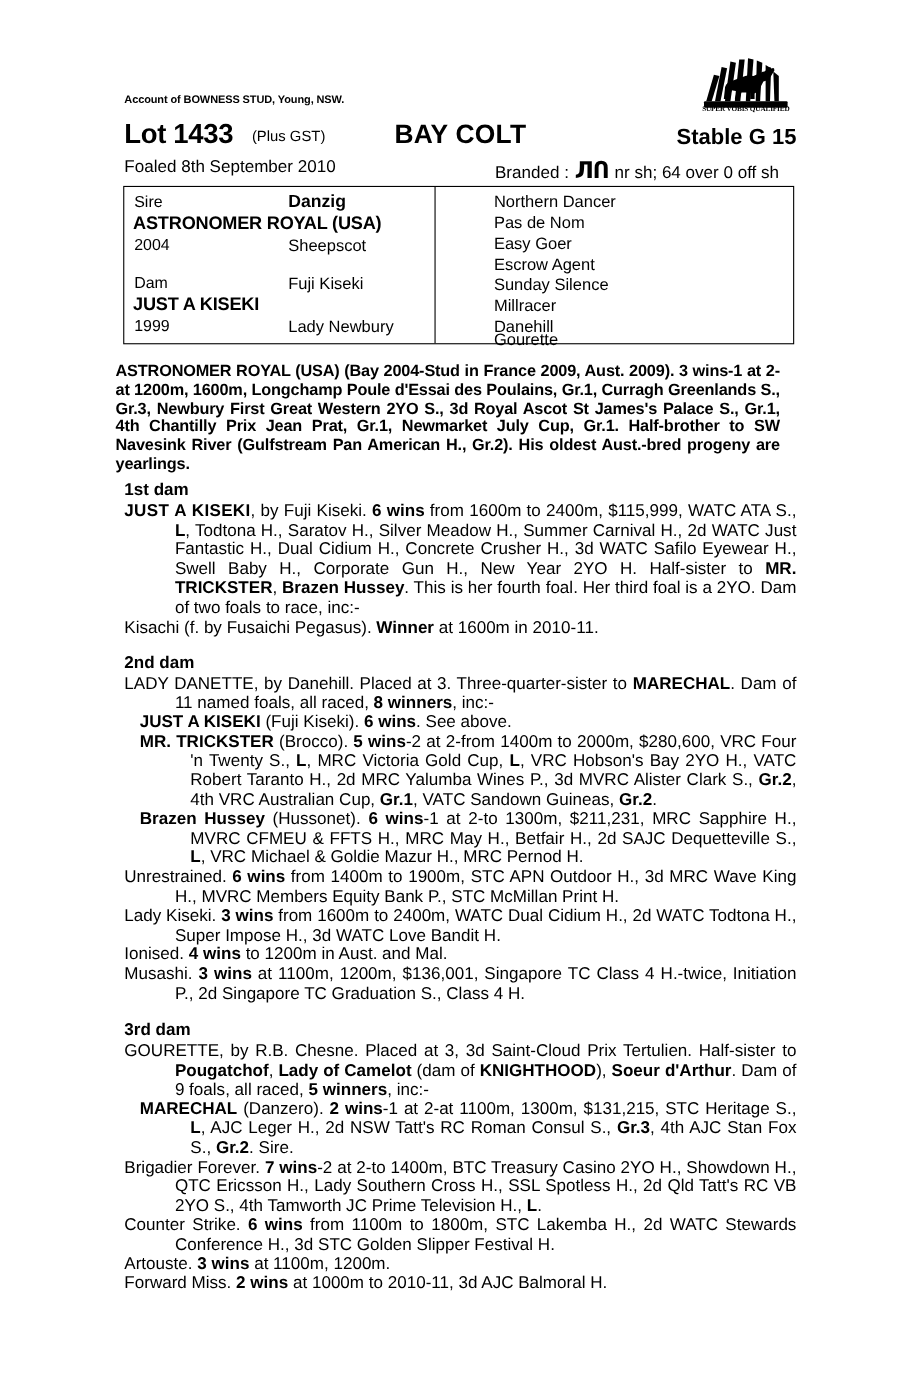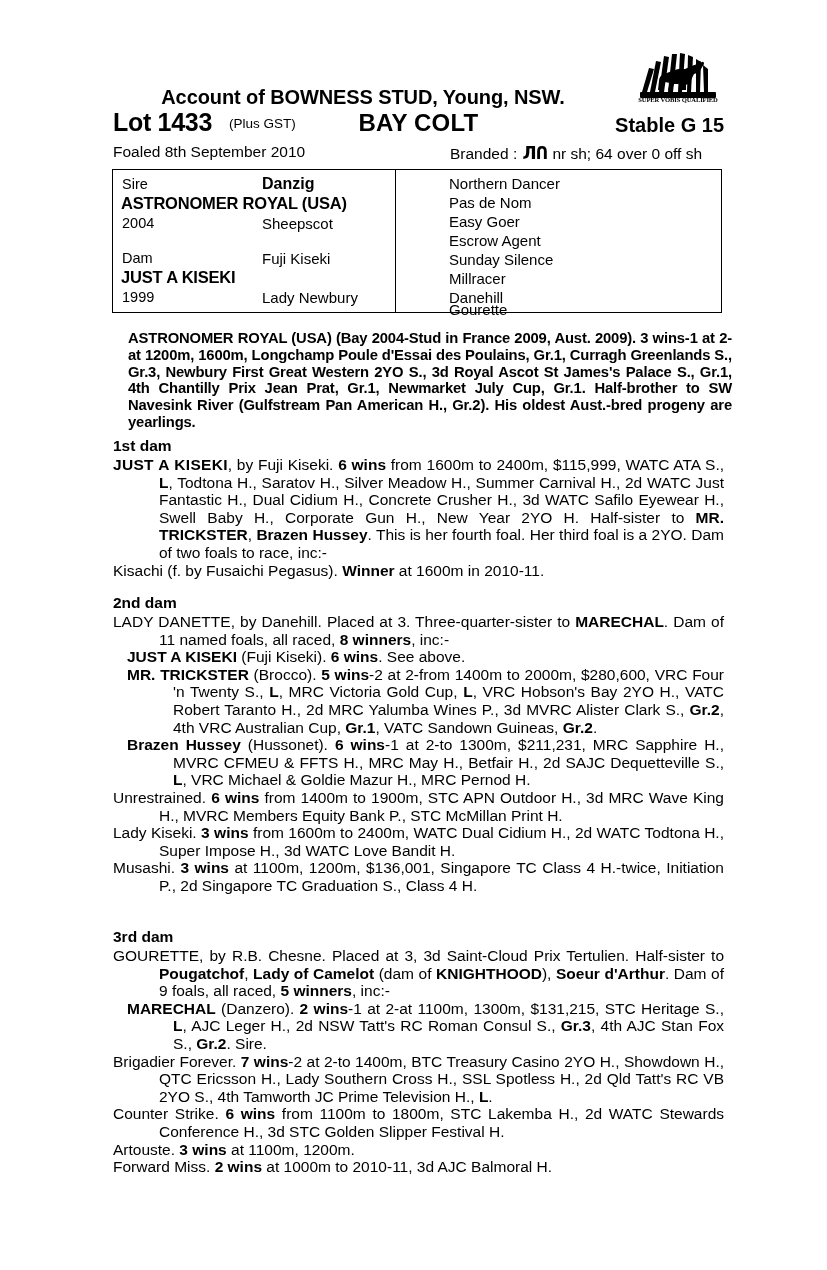--- a/index.html
+++ b/index.html
@@ -20,23 +20,22 @@
     left: 0; top: 0;
     width: 827px;
     height: 1270px;
   }
 
   
   .account-line {
     position: absolute;
     left: 113px; top: 86px;
     width: 500px;
-    text-align: center;
-    font-weight: bold;
-    font-size: 20px;
+    font-weight: bold;
+    font-size: 10px;
     letter-spacing: -0.1px;
   }
 
   .logo {
     position: absolute;
     left: 632px; top: 42px;
     width: 92px; height: 62px;
   }
   .logo svg { display:block; }
   .logo-caption {
@@ -96,21 +95,21 @@
     left: 0; top: 0;
   }
   .branded {
     position: absolute;
     left: 337px; top: 0;
     white-space: nowrap;
   }
   .brand-glyph {
     font-family: "DejaVu Sans", sans-serif;
     font-weight: bold;
-    font-size: 17px;
+    font-size: 21px;
     letter-spacing: -1px;
     padding: 0 1px;
   }
 
   
   .ped-table {
     position: absolute;
     left: 112px; top: 169px;
     width: 610px;
     height: 144px;
@@ -181,21 +180,21 @@
     letter-spacing: 0.5px;
     margin: 0 1px;
     font-size: 14px;
   }
   .gg-b { flex: 0 0 auto; }
   .gg-b.bold { font-weight: bold; font-size: 16px; }
 
   
   .sire-para {
     position: absolute;
-    left: 128px; top: 330px;
+    left: 105px; top: 330px;
     width: 604px;
     font-weight: bold;
     font-size: 14.8px;
     line-height: 16.8px;
     text-align: justify;
     letter-spacing: -0.15px;
   }
 
   
   .dam-section { position: absolute; left: 113px; width: 611px; }
@@ -369,20 +368,21 @@
   </div>
 
   <div class="dam-section" id="dam2">
     <div class="dam-head">2nd dam</div>
     <p class="para flat">LADY DANETTE, by Danehill. Placed at 3. Three-quarter-sister to <b>MARECHAL</b>. Dam of 11 named foals, all raced, <b>8 winners</b>, inc:-</p>
     <p class="para hang2"><b>JUST A KISEKI</b> (Fuji Kiseki). <b>6 wins</b>. See above.</p>
     <p class="para hang2"><b>MR. TRICKSTER</b> (Brocco). <b>5 wins</b>-2 at 2-from 1400m to 2000m, $280,600, VRC Four 'n Twenty S., <b>L</b>, MRC Victoria Gold Cup, <b>L</b>, VRC Hobson's Bay 2YO H., VATC Robert Taranto H., 2d MRC Yalumba Wines P., 3d MVRC Alister Clark S., <b>Gr.2</b>, 4th VRC Australian Cup, <b>Gr.1</b>, VATC Sandown Guineas, <b>Gr.2</b>.</p>
     <p class="para hang2"><b>Brazen Hussey</b> (Hussonet). <b>6 wins</b>-1 at 2-to 1300m, $211,231, MRC Sapphire H., MVRC CFMEU &amp; FFTS H., MRC May H., Betfair H., 2d SAJC Dequetteville S., <b>L</b>, VRC Michael &amp; Goldie Mazur H., MRC Pernod H.</p>
     <p class="para flat">Unrestrained. <b>6 wins</b> from 1400m to 1900m, STC APN Outdoor H., 3d MRC Wave King H., MVRC Members Equity Bank P., STC McMillan Print H.</p>
     <p class="para flat">Lady Kiseki. <b>3 wins</b> from 1600m to 2400m, WATC Dual Cidium H., 2d WATC Todtona H., Super Impose H., 3d WATC Love Bandit H.</p>
+    <p class="para flat nj">Ionised. <b>4 wins</b> to 1200m in Aust. and Mal.</p>
     <p class="para flat">Musashi. <b>3 wins</b> at 1100m, 1200m, $136,001, Singapore TC Class 4 H.-twice, Initiation P., 2d Singapore TC Graduation S., Class 4 H.</p>
   </div>
 
   <div class="dam-section" id="dam3">
     <div class="dam-head">3rd dam</div>
     <p class="para flat">GOURETTE, by R.B. Chesne. Placed at 3, 3d Saint-Cloud Prix Tertulien. Half-sister to <b>Pougatchof</b>, <b>Lady of Camelot</b> (dam of <b>KNIGHTHOOD</b>), <b>Soeur d'Arthur</b>. Dam of 9 foals, all raced, <b>5 winners</b>, inc:-</p>
     <p class="para hang2"><b>MARECHAL</b> (Danzero). <b>2 wins</b>-1 at 2-at 1100m, 1300m, $131,215, STC Heritage S., <b>L</b>, AJC Leger H., 2d NSW Tatt's RC Roman Consul S., <b>Gr.3</b>, 4th AJC Stan Fox S., <b>Gr.2</b>. Sire.</p>
     <p class="para flat">Brigadier Forever. <b>7 wins</b>-2 at 2-to 1400m, BTC Treasury Casino 2YO H., Showdown H., QTC Ericsson H., Lady Southern Cross H., SSL Spotless H., 2d Qld Tatt's RC VB 2YO S., 4th Tamworth JC Prime Television H., <b>L</b>.</p>
     <p class="para flat">Counter Strike. <b>6 wins</b> from 1100m to 1800m, STC Lakemba H., 2d WATC Stewards Conference H., 3d STC Golden Slipper Festival H.</p>
     <p class="para flat nj">Artouste. <b>3 wins</b> at 1100m, 1200m.</p>

